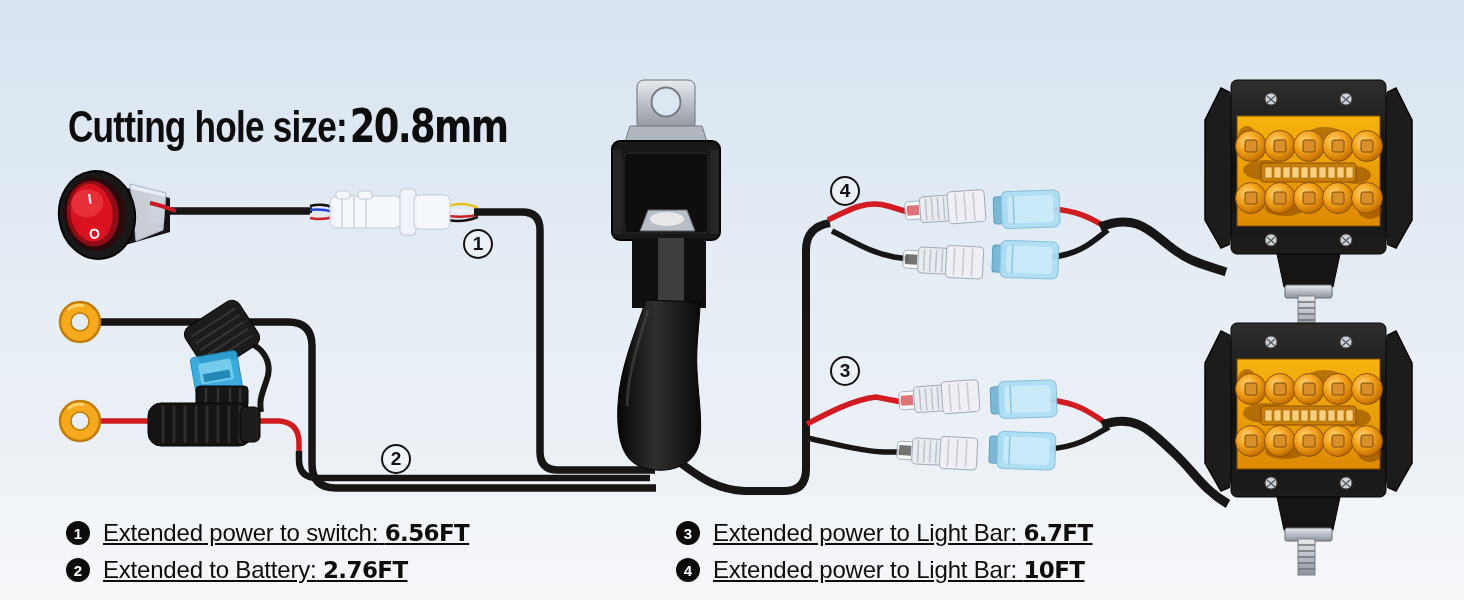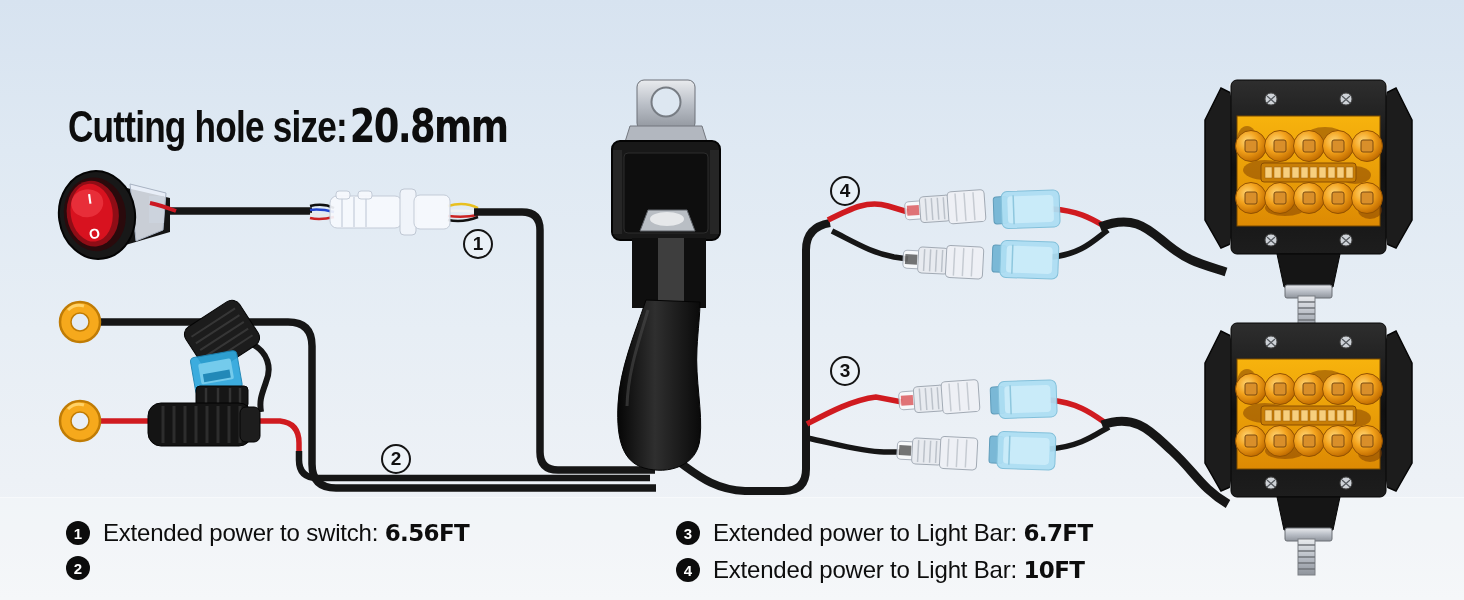--- a/index.html
+++ b/index.html
@@ -29,21 +29,21 @@
   #tag1{left:463px;top:229px;}
   #tag2{left:381px;top:444px;}
   #tag3{left:830px;top:356px;}
   #tag4{left:830px;top:176px;}
   
   .legend-item{position:absolute;display:flex;align-items:center;gap:13px;white-space:nowrap;}
   .legend-num{
     width:24px;height:24px;border-radius:50%;background:#0c0c0c;color:#fff;flex:0 0 24px;
     display:flex;align-items:center;justify-content:center;font-size:15px;font-weight:700;
   }
-  .legend-text{font-size:24px;color:#0d0d0d;letter-spacing:-0.2px;}
+  .legend-text{font-size:24px;color:#0d0d0d;letter-spacing:-0.2px;text-decoration:underline;}
   .legend-text b{font-weight:700;font-family:"DejaVu Sans",sans-serif;font-size:23px;letter-spacing:-0.6px;}
   #leg1{left:66px;top:519px;}
   #leg2{left:66px;top:556px;}
   #leg3{left:676px;top:519px;}
   #leg4{left:676px;top:556px;}
 </style>
 </head>
 <body>
 
 <div id="stage">
@@ -344,20 +344,21 @@
   <div class="wire-tag" id="tag2">2</div>
   <div class="wire-tag" id="tag3">3</div>
   <div class="wire-tag" id="tag4">4</div>
 
   <div class="legend-item" id="leg1">
     <span class="legend-num">1</span>
     <span class="legend-text"><span>Extended power to switch:</span> <b>6.56FT</b></span>
   </div>
   <div class="legend-item" id="leg2">
     <span class="legend-num">2</span>
+    <span class="legend-text"><span>Extended to Battery:</span> <b>2.76FT</b></span>
   </div>
   <div class="legend-item" id="leg3">
     <span class="legend-num">3</span>
     <span class="legend-text"><span>Extended power to Light Bar:</span> <b>6.7FT</b></span>
   </div>
   <div class="legend-item" id="leg4">
     <span class="legend-num">4</span>
     <span class="legend-text"><span>Extended power to Light Bar:</span> <b>10FT</b></span>
   </div>
 

